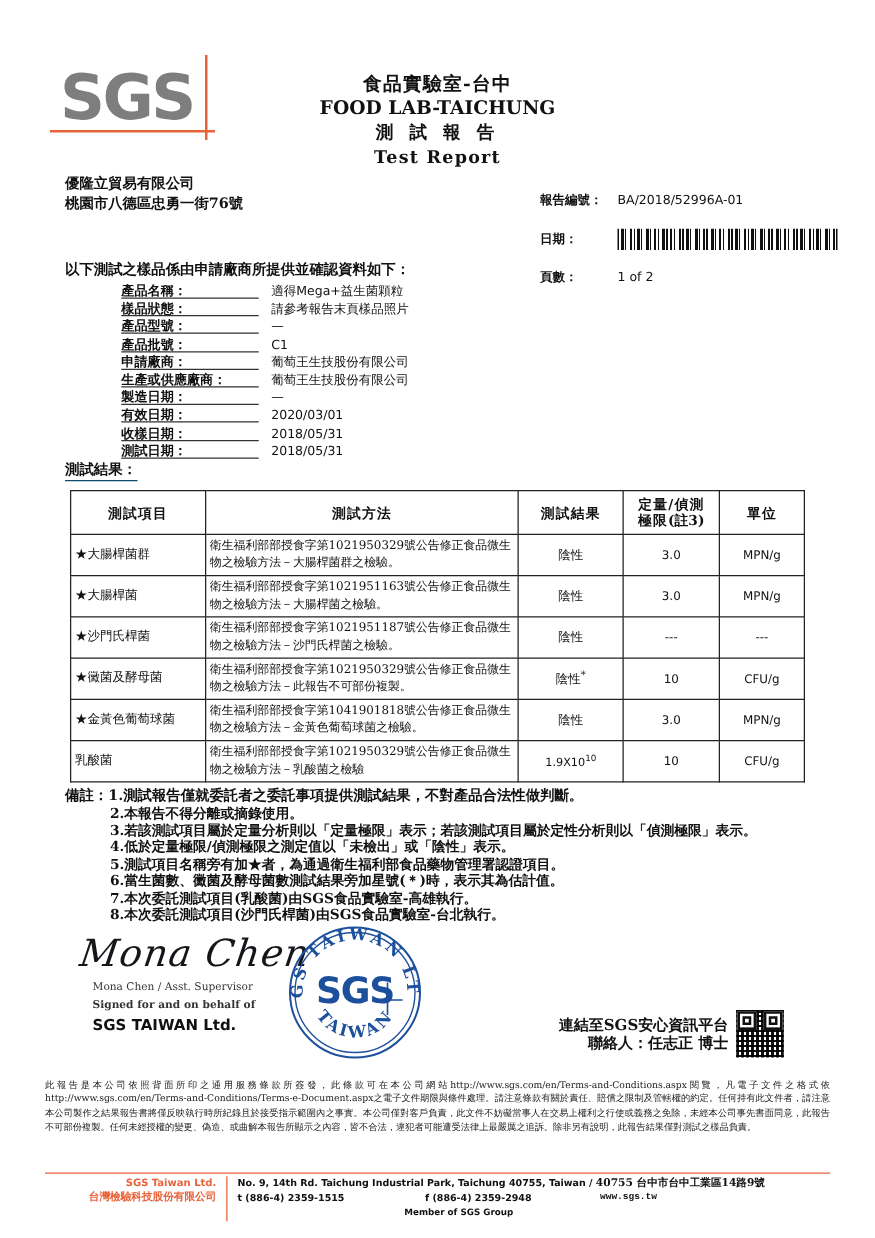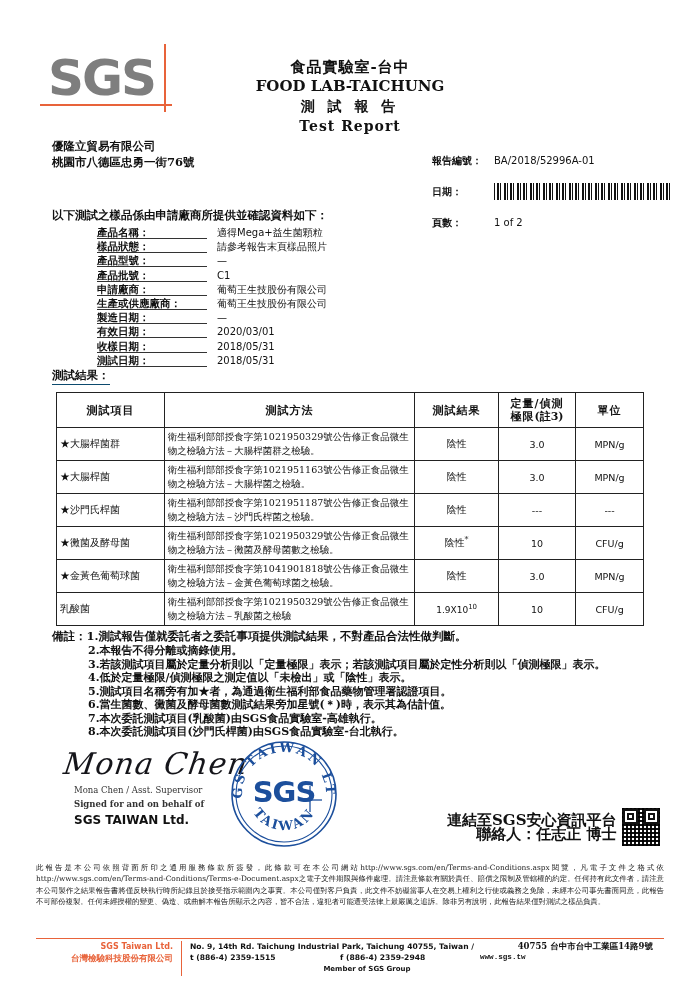--- a/index.html
+++ b/index.html
@@ -330,21 +330,21 @@
   .qr-block {
     position: absolute;
     left: 447px;
     top: 808px;
     display: flex;
     align-items: center;
   }
   .qr-text {
     font-family: "DejaVu Serif", "Liberation Serif", serif;
     font-weight: bold;
-    font-size: 15px;
+    font-size: 12px;
     line-height: 14px;
     text-align: right;
     padding-right: 6px;
     white-space: nowrap;
   }
   .qr-code {
     width: 38px;
     height: 38px;
     background-color: #fff;
     background-image:
@@ -422,21 +422,20 @@
   }
   .footer-right .fr-addr {
     font-family: "DejaVu Sans", "Liberation Sans", sans-serif;
     font-weight: bold;
     font-size: 7.6px;
     line-height: 11px;
   }
   .footer-right .fr-addr .cn {
     font-family: "DejaVu Serif", "Liberation Serif", serif;
     font-size: 8.5px;
-    margin-left: 41px;
   }
   .footer-phone {
     display: flex;
     font-family: "DejaVu Sans", "Liberation Sans", sans-serif;
     font-weight: bold;
     font-size: 7.6px;
     line-height: 11px;
   }
   .footer-phone .p1 { width: 150px; }
   .footer-phone .p2 { width: 140px; }
@@ -585,21 +584,21 @@
           <div>物之檢驗方法－沙門氏桿菌之檢驗。</div>
         </td>
         <td class="c-result">陰性</td>
         <td class="c-limit">---</td>
         <td class="c-unit">---</td>
       </tr>
       <tr class="row">
         <td class="c-item">★黴菌及酵母菌</td>
         <td class="c-method">
           <div>衛生福利部部授食字第1021950329號公告修正食品微生</div>
-          <div>物之檢驗方法－黴菌及酵母菌數之檢驗。</div>
+          <div>物之檢驗方法－此報告不可部份複製。</div>
         </td>
         <td class="c-result"><span>陰性</span><span class="mark">*</span></td>
         <td class="c-limit">10</td>
         <td class="c-unit">CFU/g</td>
       </tr>
       <tr class="row">
         <td class="c-item">★金黃色葡萄球菌</td>
         <td class="c-method">
           <div>衛生福利部部授食字第1041901818號公告修正食品微生</div>
           <div>物之檢驗方法－金黃色葡萄球菌之檢驗。</div>

